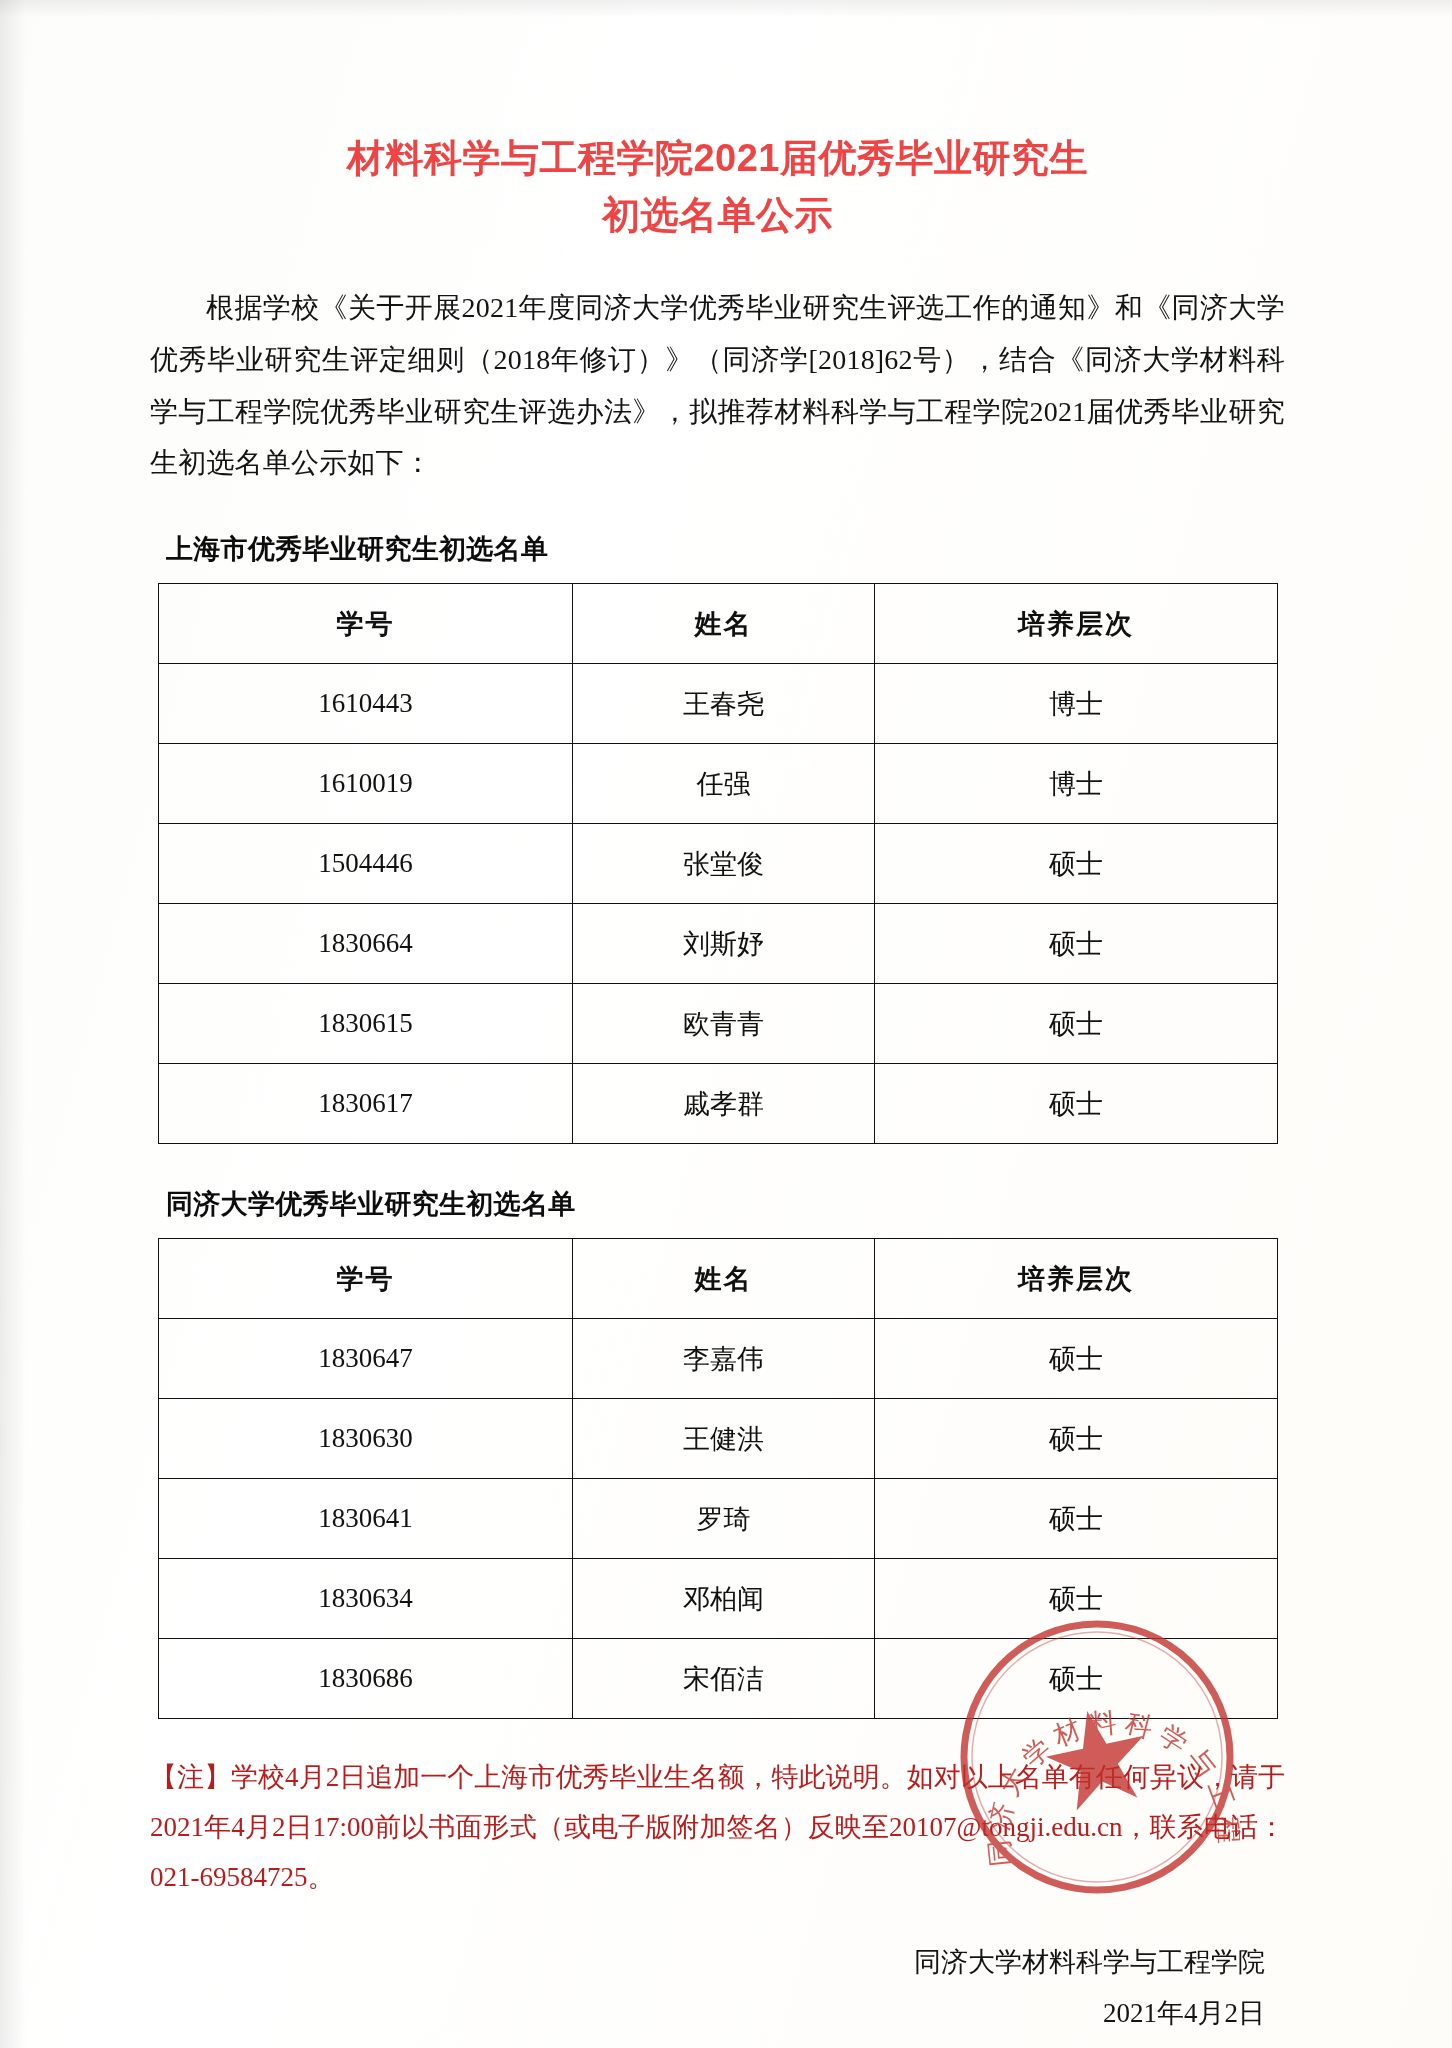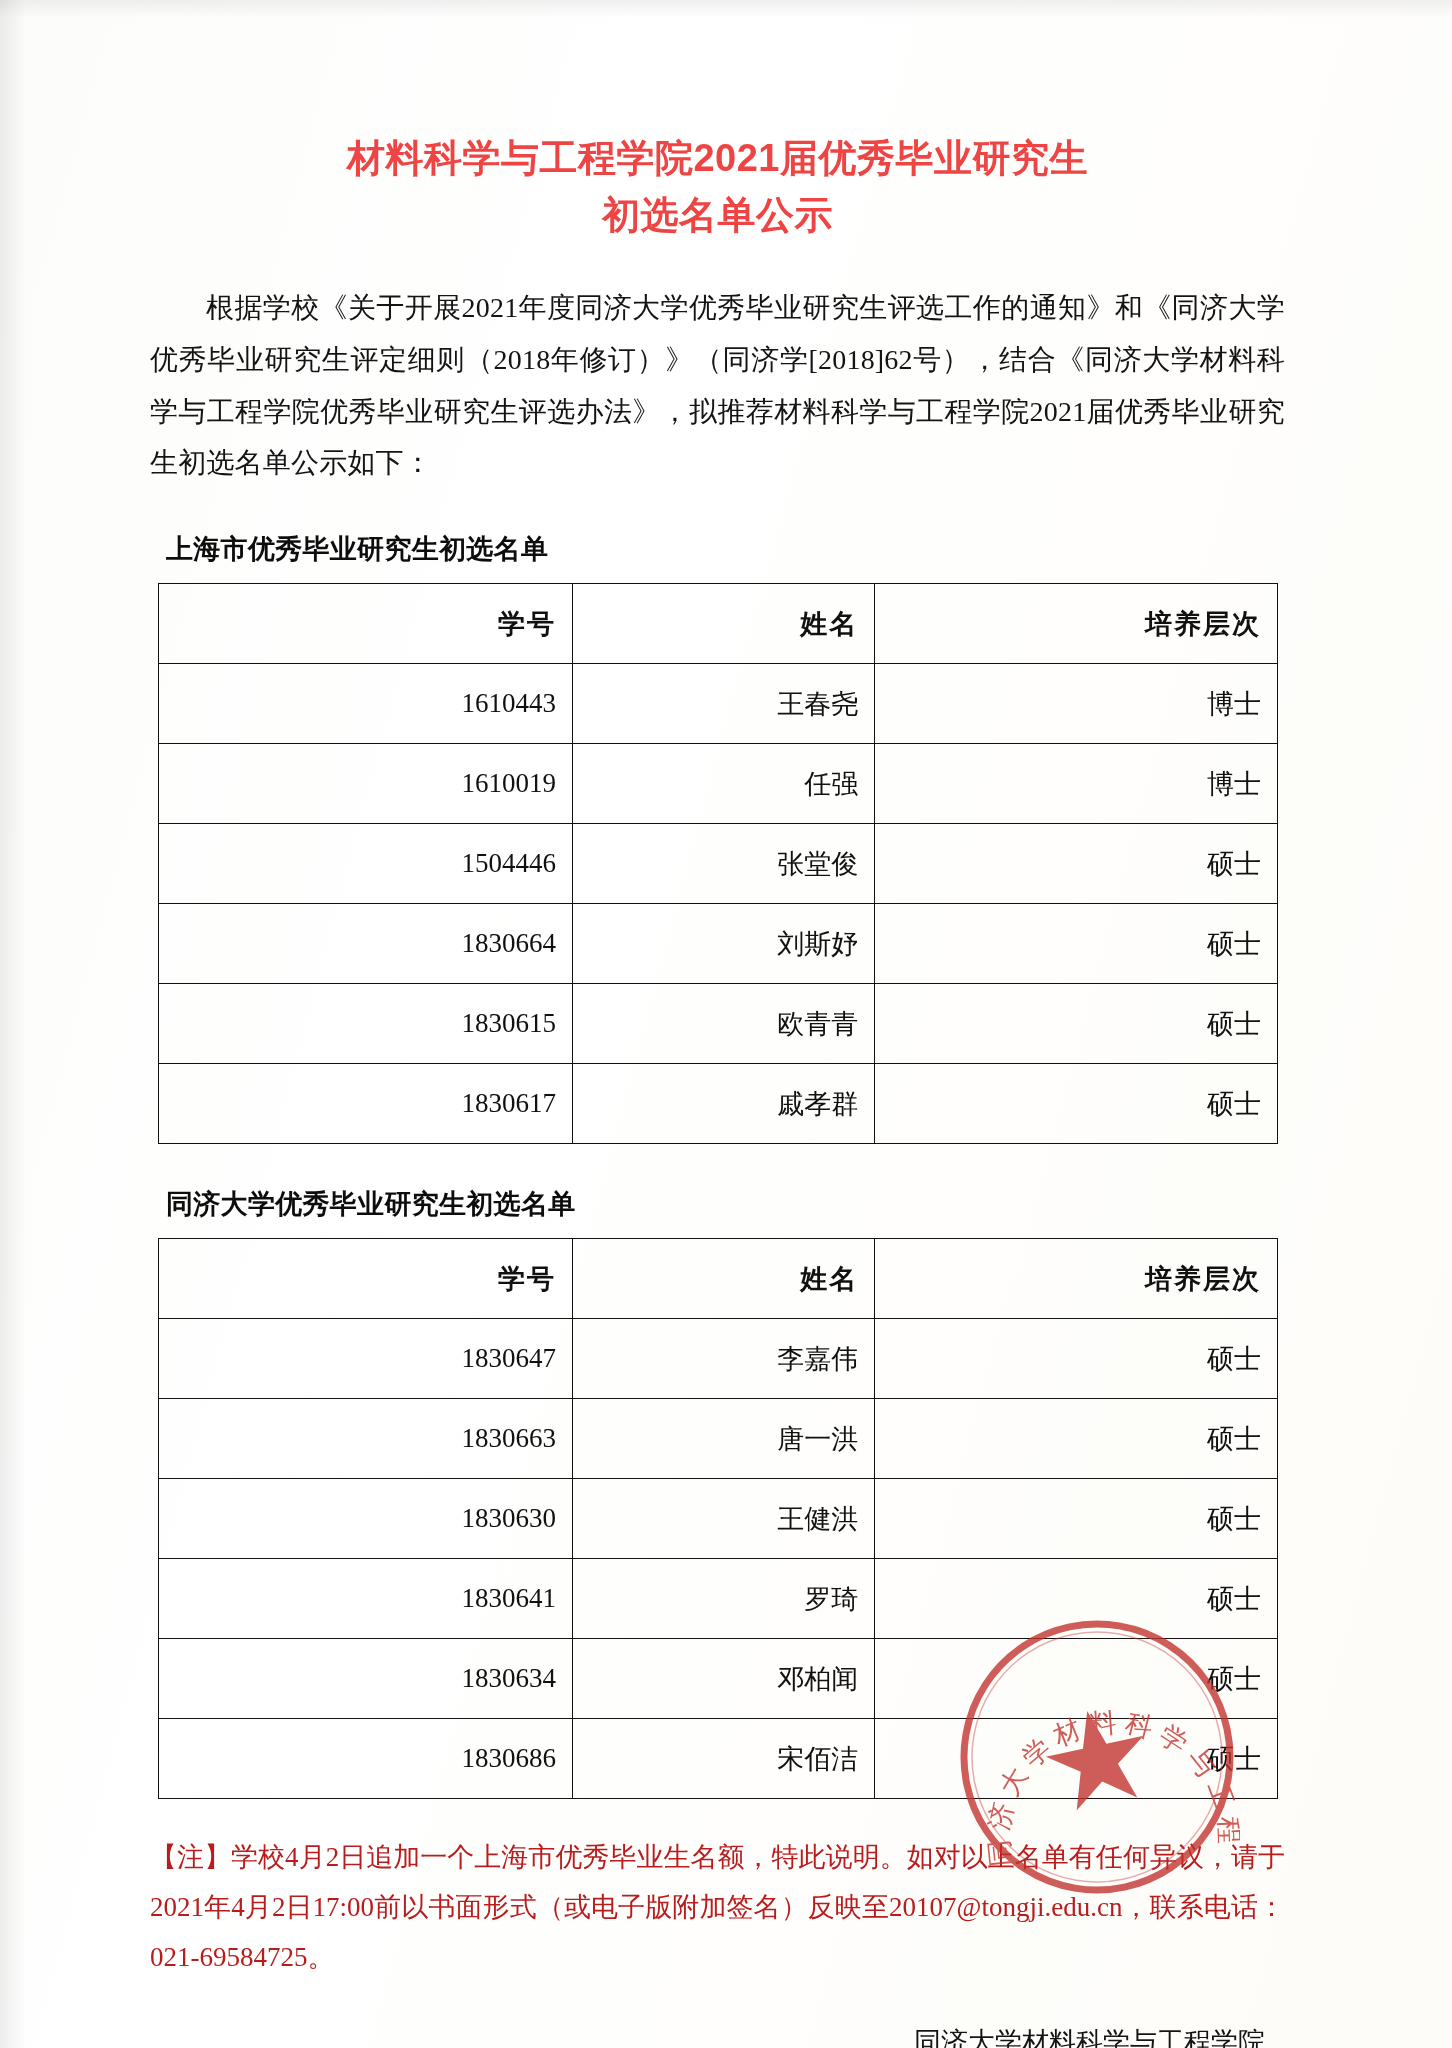--- a/index.html
+++ b/index.html
@@ -68,21 +68,21 @@
 
   table.list-table {
     border-collapse: collapse;
     width: 1120px;
     margin: 0 0 0 8px;
     table-layout: fixed;
   }
   table.list-table td, table.list-table th {
     border: 1.6px solid #111;
     height: 47px;
-    text-align: right;
+    text-align: center;
     vertical-align: middle;
     font-size: 27px;
     font-family: "Liberation Serif", "DejaVu Serif", serif;
     color: #111;
     padding: 16px;
   }
   table.list-table th {
     font-family: "Liberation Sans", "DejaVu Sans", sans-serif;
     font-weight: bold;
     font-size: 27px;
@@ -222,25 +222,20 @@
         <tr>
           <th>学号</th>
           <th>姓名</th>
           <th>培养层次</th>
         </tr>
       </thead>
       <tbody>
         <tr>
           <td>1830647</td>
           <td>李嘉伟</td>
-          <td>硕士</td>
-        </tr>
-        <tr>
-          <td>1830663</td>
-          <td>唐一洪</td>
           <td>硕士</td>
         </tr>
         <tr>
           <td>1830630</td>
           <td>王健洪</td>
           <td>硕士</td>
         </tr>
         <tr>
           <td>1830641</td>
           <td>罗琦</td>

